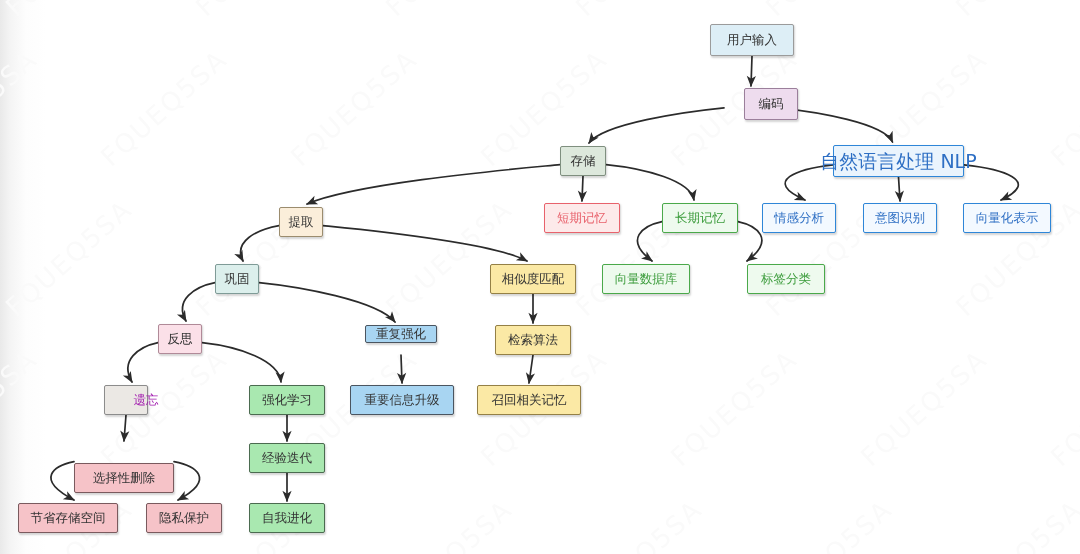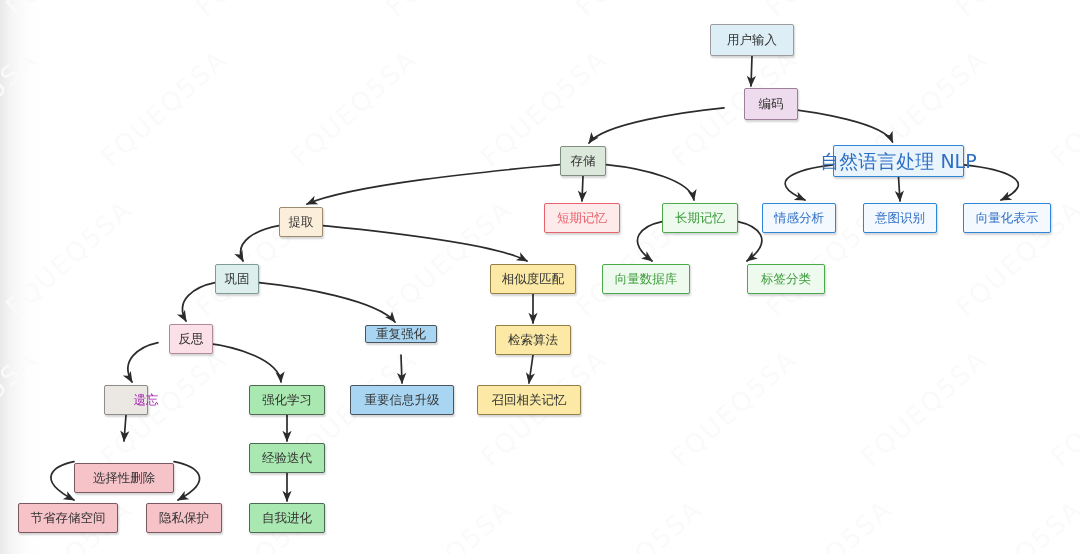--- a/index.html
+++ b/index.html
@@ -155,21 +155,21 @@
       </div>
       <div class="node" style="left: 490px; top: 264px; width: 86px; height: 30px; background: rgb(251, 233, 165); border-color: rgb(148, 128, 70); color: rgb(51, 51, 51);">
         <span>相似度匹配</span>
       </div>
       <div class="node" style="left: 602px; top: 264px; width: 88px; height: 30px; background: rgb(238, 250, 238); border-color: rgb(74, 169, 74); color: rgb(60, 156, 60);">
         <span>向量数据库</span>
       </div>
       <div class="node" style="left: 714px; top: 264px; width: 78px; height: 30px; background: rgb(238, 250, 238); border-color: rgb(74, 169, 74); color: rgb(60, 156, 60); margin-left: 33px;">
         <span>标签分类</span>
       </div>
-      <div class="node" style="left: 169px; top: 324px; width: 44px; height: 30px; background: rgb(251, 224, 232); border-color: rgb(176, 138, 152); color: rgb(51, 51, 51);">
+      <div class="node" style="left: 158px; top: 324px; width: 44px; height: 30px; background: rgb(251, 224, 232); border-color: rgb(176, 138, 152); color: rgb(51, 51, 51);">
         <span>反思</span>
       </div>
       <div class="node" style="left: 365px; top: 325px; width: 72px; height: 18px; background: rgb(168, 213, 242); border-color: rgb(75, 85, 96); color: rgb(51, 51, 51);">
         <span>重复强化</span>
       </div>
       <div class="node" style="left: 495px; top: 325px; width: 76px; height: 30px; background: rgb(251, 233, 165); border-color: rgb(148, 128, 70); color: rgb(51, 51, 51);">
         <span>检索算法</span>
       </div>
       <div class="node" style="left: 104px; top: 385px; width: 44px; height: 30px; background: rgb(235, 232, 228); border-color: rgb(140, 140, 140); color: #a21caf; padding-left: 40px;">
         <span>遗忘</span>

